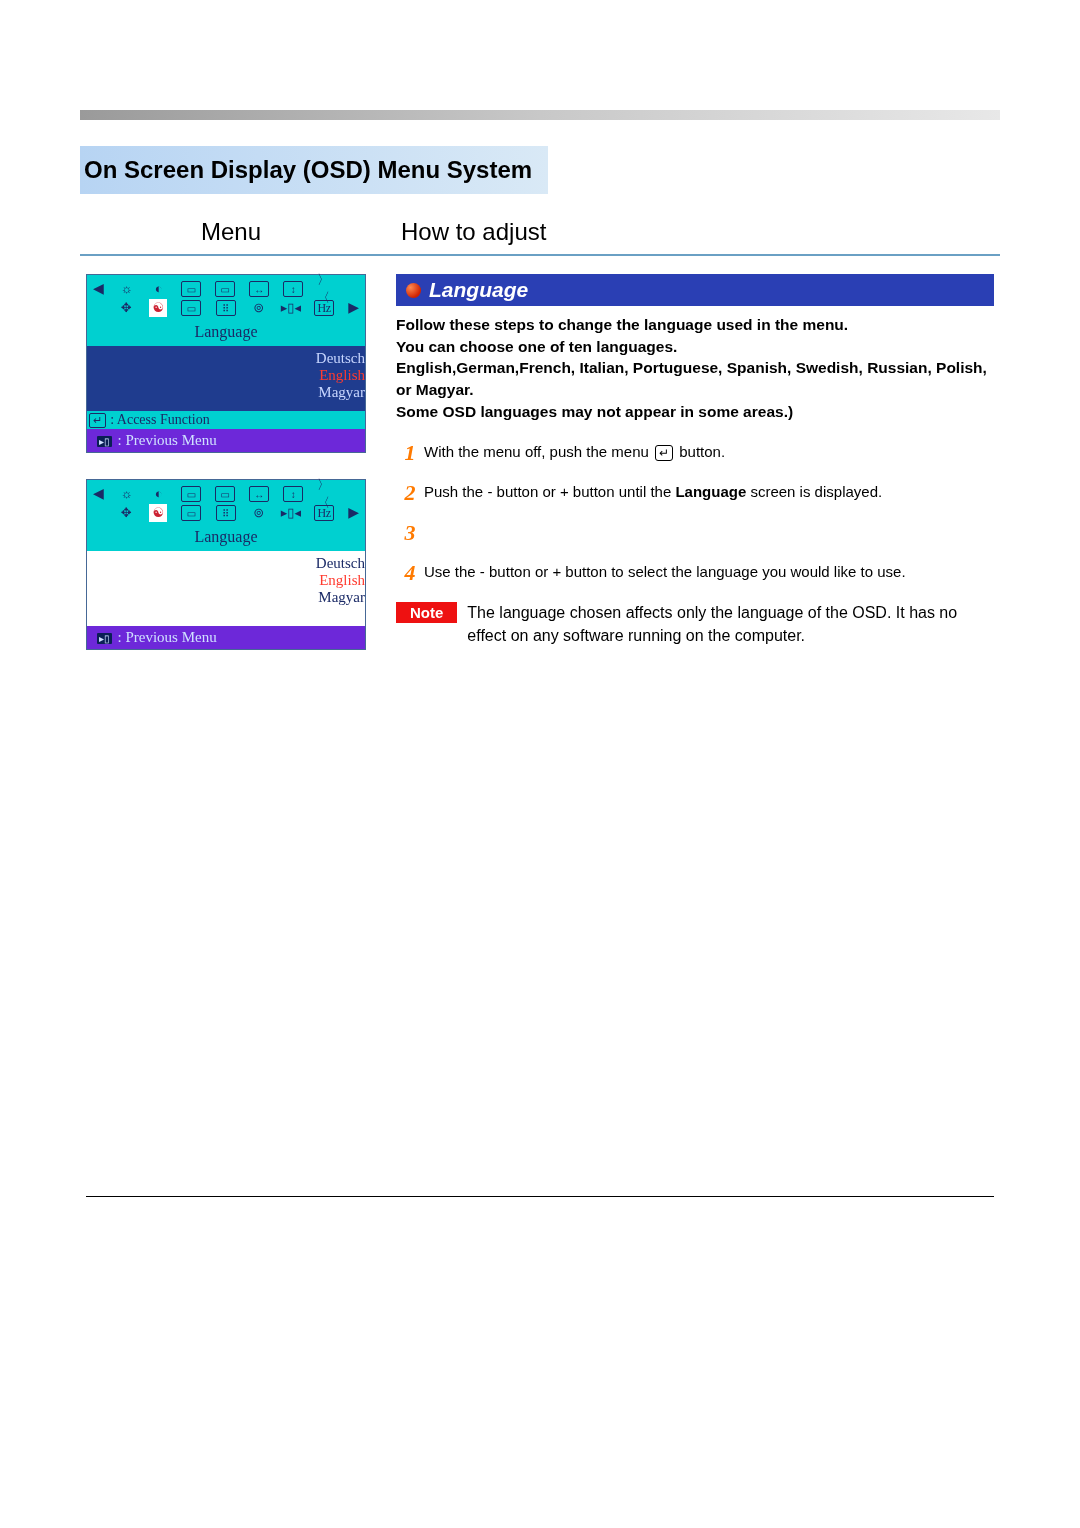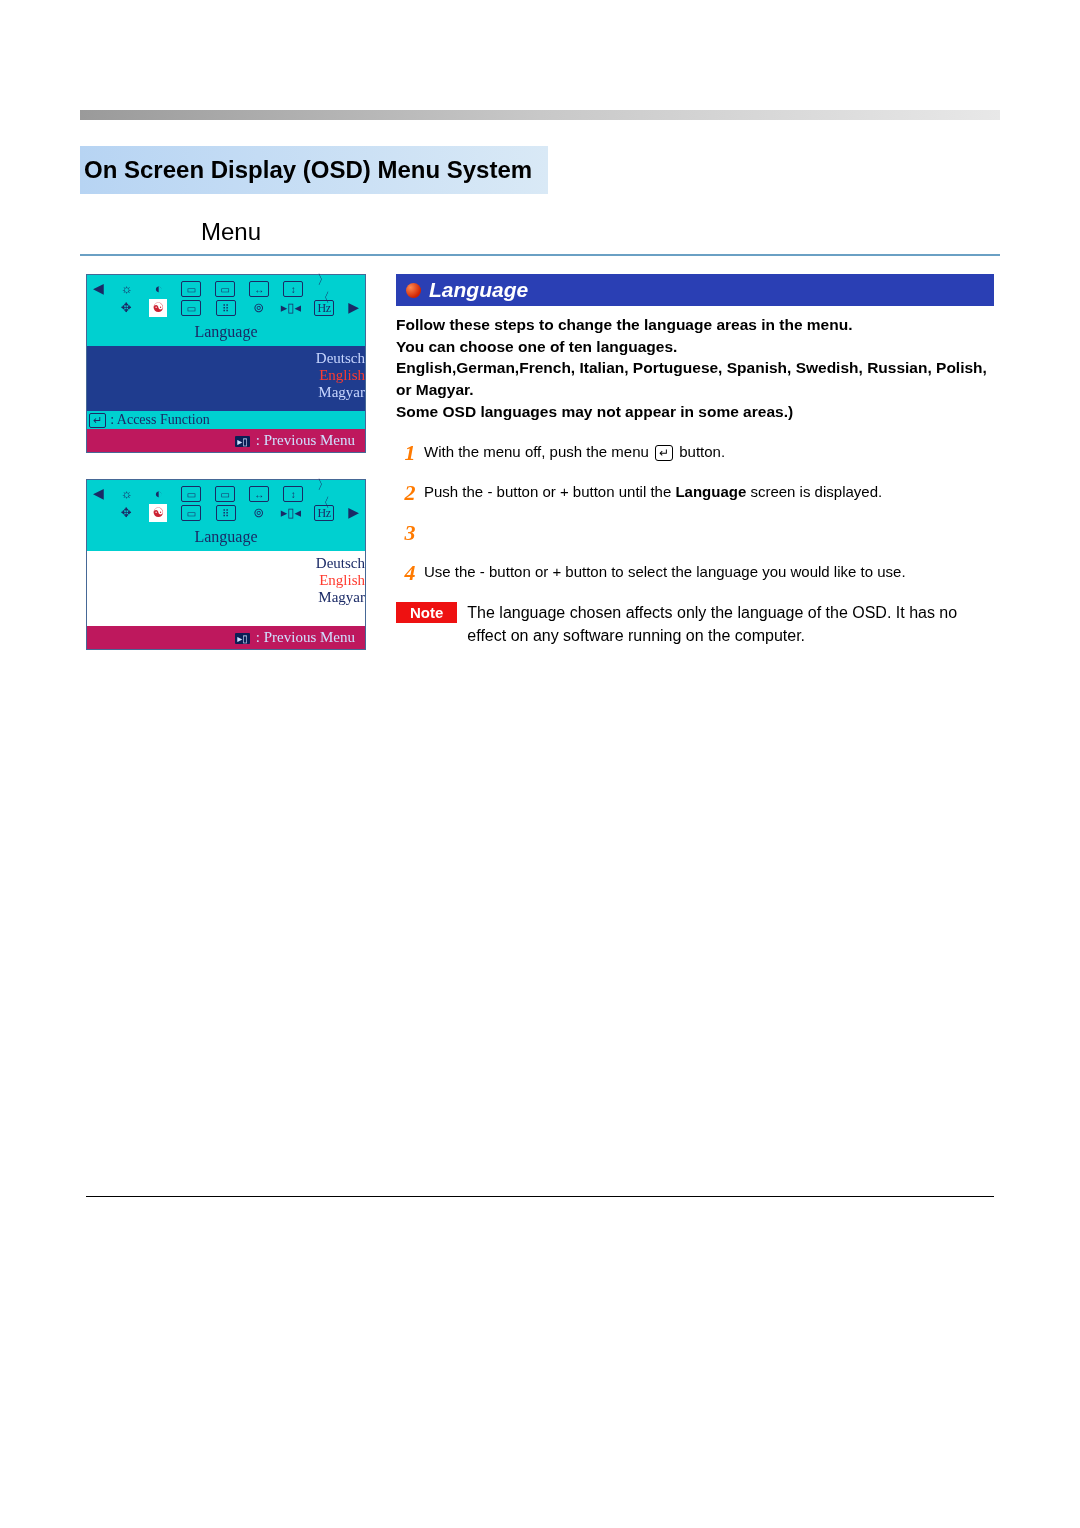--- a/index.html
+++ b/index.html
@@ -21,21 +21,21 @@
   .ico.hz{font-size:12px;letter-spacing:-0.5px;}
   .sel-ico{background:#fff;border-color:#c23;}
   .osd-title{text-align:center;padding:3px 0 5px 0;font-size:16px;}
   .lang-list{background:#1f3c8e;color:#c7d6ff;text-align:right;padding:4px 0 10px 0;}
   .lang-item{padding:0;}
   .lang-item.sel{color:#ff3b2f;}
   .hint{font-size:14px;padding:1px 2px;}
   .hint .k{border:1.2px solid #1a2a66;border-radius:2px;padding:0 3px;font-size:11px;display:inline-block;margin-right:4px;line-height:13px;}
   .hint .y{color:#c9a400;}
   .hint .txt{color:#1a2a66;}
-  .prev-bar{background:#be185d;color:#cfe0ff;padding:3px 10px;font-size:15px;text-align:right;}
+  .prev-bar{background:#6d28d9;color:#cfe0ff;padding:3px 10px;font-size:15px;}
   .prev-bar .sym{background:#0a1f55;border-radius:1px;font-size:10px;padding:0 2px;margin-right:6px;color:#cfe0ff;display:inline-block;}
   .section-head{background:#2a3fb4;color:#fff;font:italic bold 21px Arial;padding:4px 10px;margin-bottom:8px;}
   .section-head .bullet{display:inline-block;width:15px;height:15px;border-radius:50%;background:radial-gradient(circle at 30% 30%,#ff8a50,#d02200 70%);margin-right:8px;vertical-align:-1px;}
   .lead{font-weight:bold;font-size:15.5px;line-height:1.4;margin-bottom:20px;}
   .steps{}
   .step{display:flex;align-items:flex-start;margin:10px 0 18px 0;}
   .num{font:bold italic 22px "Times New Roman",serif;color:#ff7a00;width:28px;flex:none;text-align:center;line-height:1;}
   .stext{flex:1;font-size:15px;line-height:1.35;}
   .ent-key{border:1.3px solid #000;border-radius:3px;padding:0 3px;font-size:12px;display:inline-block;line-height:14px;margin:0 2px;}
   .note-row{display:flex;align-items:flex-start;margin:14px 0;}
@@ -47,20 +47,23 @@
 <body>
 
 <div class="page">
   <div class="topbar"></div>
 
   <div class="title-strip">On Screen Display (OSD) Menu System</div>
 
   <div class="cols">
     <div class="col-left">
       <div class="col-head" style="text-align:center">Menu</div>
+    </div>
+    <div class="col-right">
+      <div class="col-head">How to adjust</div>
     </div>
   </div>
   <div class="hr"></div>
 
   <div style="display:flex;gap:30px;padding:0 6px;">
 
     <div style="width:280px;">
 
       <div class="osd">
         <div class="icon-rows">
@@ -137,21 +140,21 @@
           <span class="sym">▸▯</span><span>:  Previous Menu</span>
         </div>
       </div>
     </div>
 
     <div style="flex:1;">
       <div class="section-head">
         <span class="bullet"></span><span>Language</span>
       </div>
       <div class="lead">
-        <span>Follow these steps to change the language areas in the menu.</span><br>
+        <span>Follow these steps to change the language used in the menu.</span><br>
         <span>You can choose one of ten languages.</span><br>
         <span>English,German,French, Italian, Portuguese, Spanish,  Swedish, Russian, Polish, or Magyar.</span><br>
         <span>Some OSD languages may not appear in some areas.)</span>
       </div>
 
       <div class="steps">
         <div class="step">
           <div class="num">1</div>
           <div class="stext">
             <span>With the menu off, push the menu </span><span class="ent-key">↵</span><span> button.</span>

